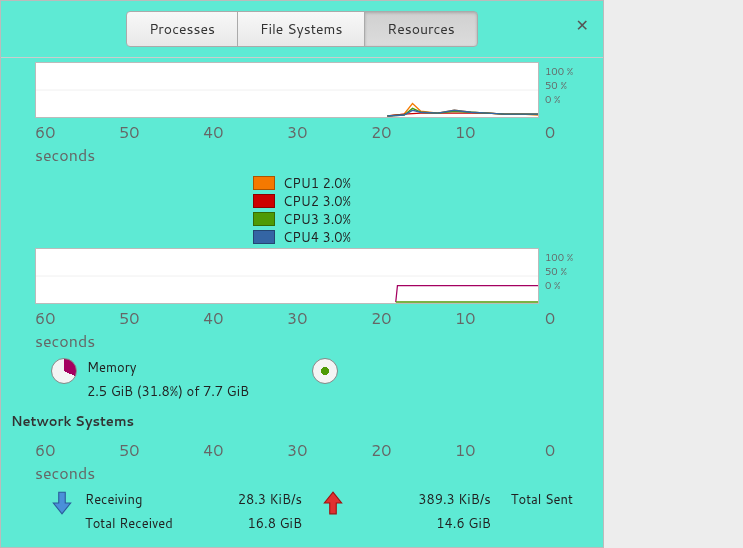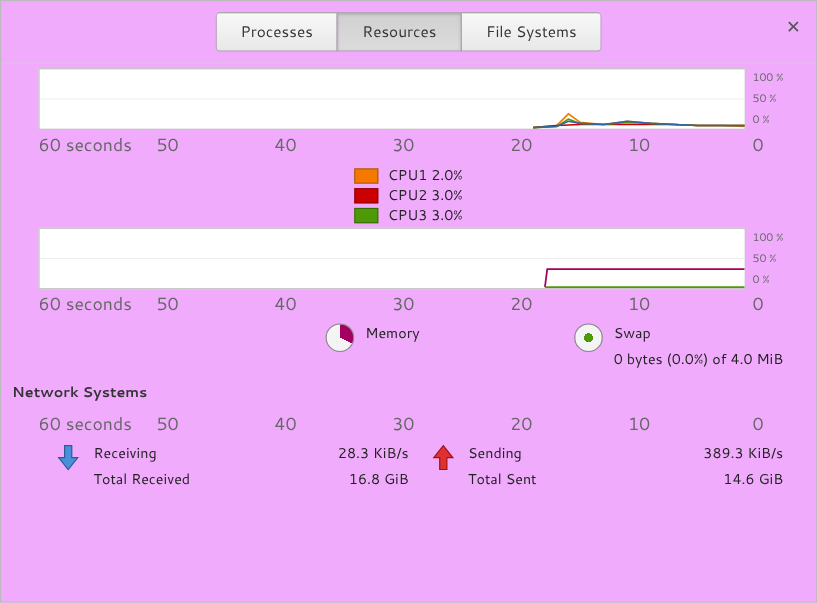--- a/index.html
+++ b/index.html
@@ -6,24 +6,24 @@
   body {
     font-family: "Cantarell", "DejaVu Sans", "Liberation Sans", sans-serif;
     font-size: 13px;
     color: #222;
     background: #ededed;
     width: 743px;
     height: 548px;
     overflow: hidden;
   }
   .window {
-    width: 743px;
+    width: 604px;
     height: 548px;
     border: 1px solid #bbb;
-    background: #f0abfc;
+    background: #5eead4;
     position: relative;
   }
   .tabbar {
     display: flex;
     justify-content: center;
     align-items: center;
     padding: 10px 0 8px 0;
     position: relative;
   }
   .tabgroup {
@@ -75,21 +75,20 @@
     flex: 1;
     height: 56px;
     background: #fff;
     border: 1px solid #bbb;
     position: relative;
   }
   .yaxis {
     width: 54px;
     display: flex;
     flex-direction: column;
-    justify-content: space-between;
     font-size: 10px;
     color: #666;
     padding: 2px 0 2px 6px;
   }
   .xaxis {
     display: flex;
     padding-left: 24px;
     font-size: 16px;
     color: #666;
     padding-top: 2px;
@@ -118,21 +117,20 @@
   }
   .mem-row, .net-row {
     display: flex;
     padding: 6px 20px 4px 40px;
   }
   .mem-col {
     flex: 1;
     display: flex;
     align-items: flex-start;
     gap: 10px;
-    justify-content: flex-end;
   }
   .pie {
     width: 26px;
     height: 26px;
     border-radius: 50%;
     border: 1px solid #888;
     position: relative;
     flex: 0 0 26px;
     cursor: pointer;
   }
@@ -162,22 +160,22 @@
   svg { display: block; }
 </style>
 </head>
 <body>
 
 <div class="window">
 
   <div class="tabbar">
     <div class="tabgroup">
       <div class="tab">Processes</div>
+      <div class="tab">File Systems</div>
       <div class="tab active">Resources</div>
-      <div class="tab">File Systems</div>
     </div>
     <div class="close-btn">✕</div>
   </div>
 
   <div class="content">
 
     <div class="chart-row">
       <div class="chart-box">
         <svg viewBox="0 0 600 56" preserveAspectRatio="none" width="100%" height="100%">
           <line x1="0" y1="28" x2="600" y2="28" stroke="#eee"></line>
@@ -208,20 +206,24 @@
         <span>CPU1  2.0%</span>
       </div>
       <div class="legend-item">
         <div class="swatch" style="background:#cc0000"></div>
         <span>CPU2  3.0%</span>
       </div>
       <div class="legend-item">
         <div class="swatch" style="background:#4e9a06"></div>
         <span>CPU3  3.0%</span>
       </div>
+      <div class="legend-item">
+        <div class="swatch" style="background:#3465a4"></div>
+        <span>CPU4  3.0%</span>
+      </div>
     </div>
 
     <div class="chart-row">
       <div class="chart-box">
         <svg viewBox="0 0 600 56" preserveAspectRatio="none" width="100%" height="100%">
           <line x1="0" y1="28" x2="600" y2="28" stroke="#eee"></line>
           <polyline fill="none" stroke="#a40060" stroke-width="1.5" points="430,55 432,38 600,38"></polyline>
           <polyline fill="none" stroke="#4e9a06" stroke-width="1.5" points="430,55 600,55"></polyline>
         </svg>
       </div>
@@ -238,28 +240,25 @@
       <span class="xt">30</span>
       <span class="xt">20</span>
       <span class="xt">10</span>
       <span class="xt last">0</span>
     </div>
     <div class="mem-row">
       <div class="mem-col">
         <div class="pie" style="background:conic-gradient(#a40060 0 31.8%, #f4f4f4 31.8% 100%)"></div>
         <div class="mem-text">
           <div class="lbl">Memory</div>
+          <div class="val">2.5 GiB (31.8%) of 7.7 GiB</div>
         </div>
       </div>
       <div class="mem-col">
         <div class="pie" style="background:radial-gradient(circle, #4e9a06 0 4px, #f4f4f4 4px)"></div>
-        <div class="mem-text">
-          <div class="lbl">Swap</div>
-          <div class="val">0 bytes (0.0%) of 4.0 MiB</div>
-        </div>
       </div>
     </div>
 
     <div class="section-title">Network Systems</div>
     <div class="xaxis">
       <span class="xt">60 seconds</span>
       <span class="xt">50</span>
       <span class="xt">40</span>
       <span class="xt">30</span>
       <span class="xt">20</span>
@@ -276,21 +275,20 @@
           <span class="r">28.3 KiB/s</span>
           <span>Total Received</span>
           <span class="r">16.8 GiB</span>
         </div>
       </div>
       <div class="net-col">
         <svg class="arrow" viewBox="0 0 20 24">
           <path d="M10 2 L18 12 L13 12 L13 22 L7 22 L7 12 L2 12 Z" fill="#e03030" stroke="#a01010" stroke-width="1"></path>
         </svg>
         <div class="net-grid">
-          <span>Sending</span>
           <span class="r">389.3 KiB/s</span>
           <span>Total Sent</span>
           <span class="r">14.6 GiB</span>
         </div>
       </div>
     </div>
 
   </div>
 </div>
 

